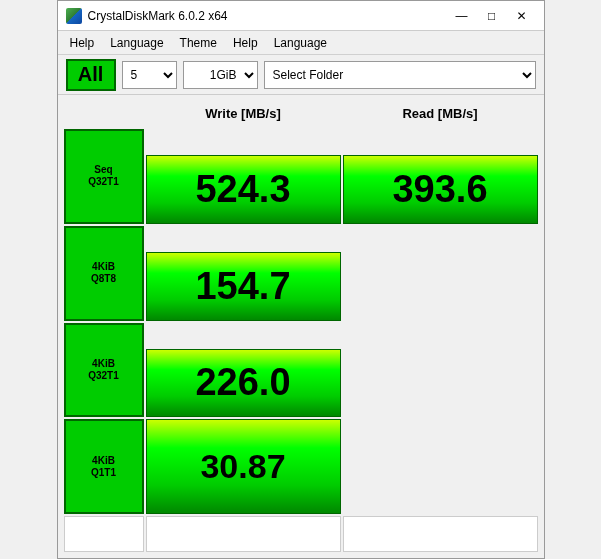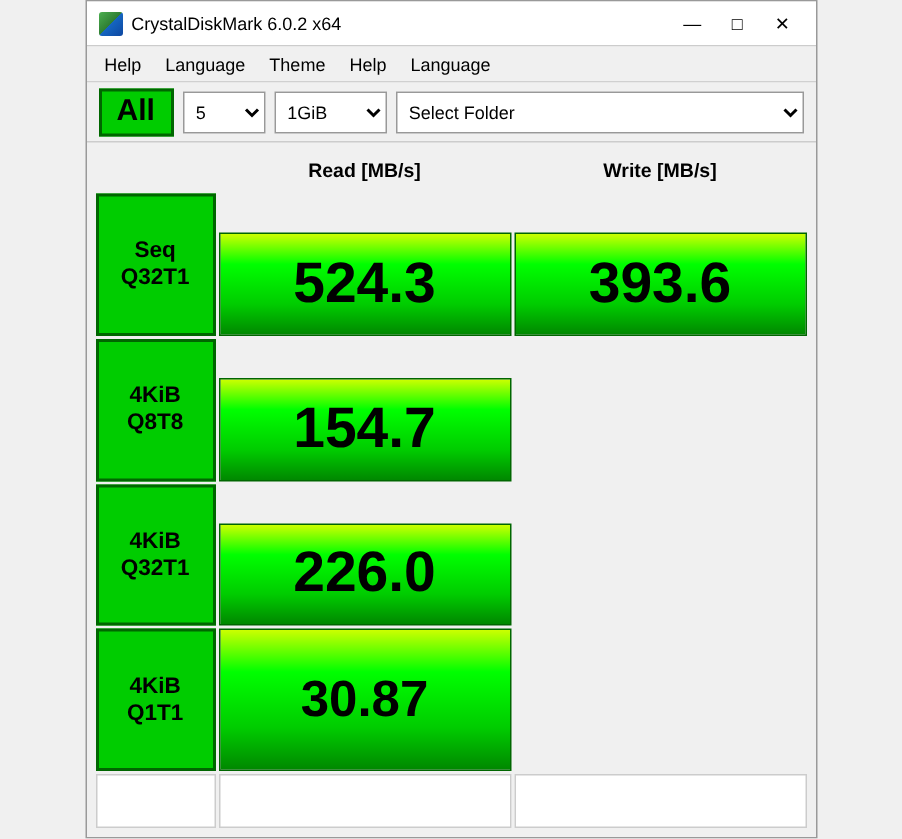--- a/index.html
+++ b/index.html
@@ -121,20 +121,21 @@
       cursor: pointer;
       padding: 0 4px;
     }
 
     .select-runs {
       width: 55px;
     }
 
     .select-size {
       width: 75px;
+      text-align: right;
     }
 
     .select-folder {
       flex: 1;
     }
 
     .main-content {
       flex: 1;
       padding: 4px 6px 6px 6px;
       display: flex;
@@ -165,21 +166,21 @@
       flex: 1;
     }
 
     .label-cell {
       background: #00cc00;
       border: 2px solid #006600;
       display: flex;
       align-items: center;
       justify-content: center;
       flex-direction: column;
-      font-size: 15px;
+      font-size: 10px;
       font-weight: bold;
       color: #000;
       line-height: 1.2;
       text-align: center;
     }
 
     .value-cell {
       background: linear-gradient(to bottom, #ccff00 0%, #00ff00 30%, #00cc00 70%, #008800 100%);
       border: 1px solid #006600;
       display: flex;
@@ -254,22 +255,22 @@
     </select>
     <select class="select-control select-folder">
       <option>Select Folder</option>
     </select>
   </div>
 
   <div class="main-content">
 
     <div class="header-row">
       <div class="header-cell"></div>
+      <div class="header-cell">Write [MB/s]</div>
       <div class="header-cell">Read [MB/s]</div>
-      <div class="header-cell">Write [MB/s]</div>
     </div>
 
     <div class="data-row">
       <div class="label-cell">
         <span>Seq</span>
         <span>Q32T1</span>
       </div>
       <div class="value-cell large-text">524.3</div>
       <div class="value-cell large-text">393.6</div>
     </div>

